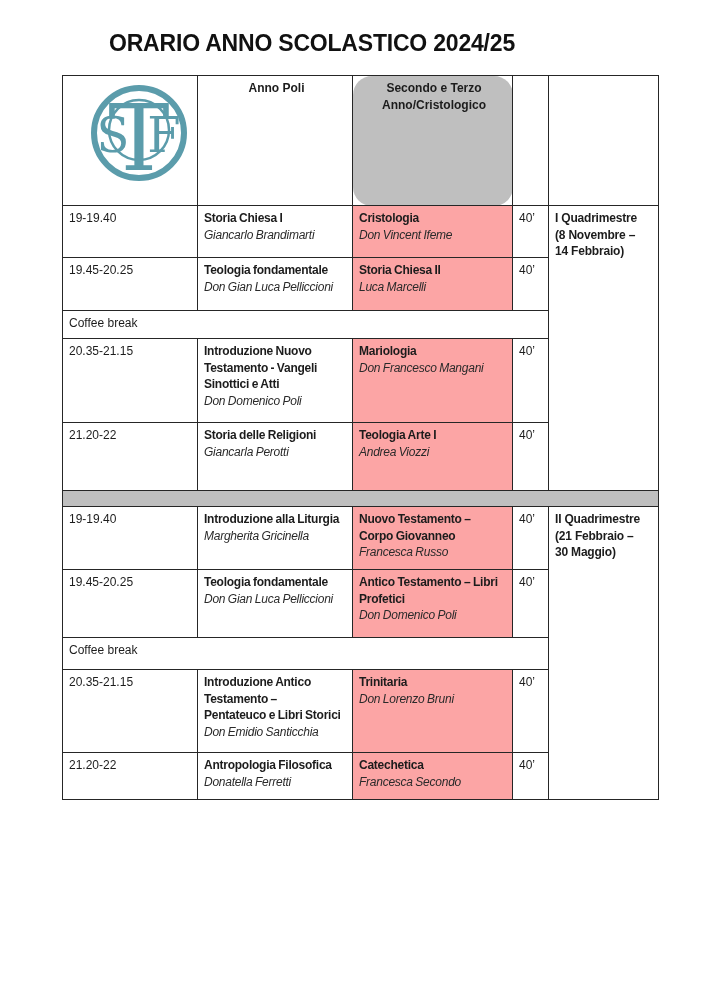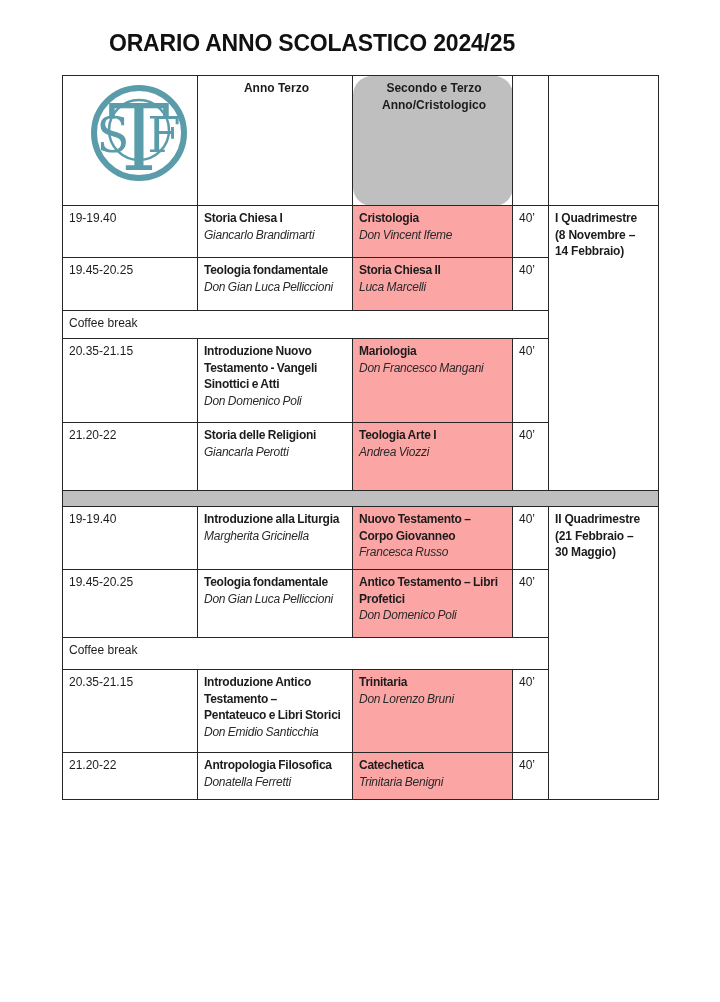--- a/index.html
+++ b/index.html
@@ -89,21 +89,21 @@
       <tr class="r-header">
     <td class="logo-cell">
       <svg class="logo-svg" width="100" height="102" viewBox="0 0 100 102">
         <circle cx="50" cy="51" r="45" fill="none" stroke="#5b9cab" stroke-width="6"></circle>
         <circle cx="50" cy="48" r="30" fill="none" stroke="#5b9cab" stroke-width="2.5"></circle>
         <text x="50" y="88" text-anchor="middle" font-family="DejaVu Serif, serif" font-size="92" fill="#5b9cab">T</text>
         <text x="24" y="70" text-anchor="middle" font-family="DejaVu Serif, serif" font-size="48" fill="#5b9cab">S</text>
         <text x="75" y="70" text-anchor="middle" font-family="DejaVu Serif, serif" font-size="48" fill="#5b9cab">F</text>
       </svg>
     </td>
-    <td class="base-head">Anno Terzo</td>
+    <td class="base-head">Anno Poli</td>
     <td class="adv-head">Secondo e Terzo
 Anno/Cristologico</td>
     <td></td>
     <td></td>
   </tr>
 
   <tr class="r1">
     <td class="time-cell">19-19.40</td>
     <td>
       <span class="course-title">Storia Chiesa I</span>
@@ -219,18 +219,18 @@
   </tr>
 
   <tr class="r8">
     <td class="time-cell">21.20-22</td>
     <td>
       <span class="course-title">Antropologia Filosofica</span>
       <span class="teacher">Donatella Ferretti</span>
     </td>
     <td class="adv-cell">
       <span class="course-title">Catechetica</span>
-      <span class="teacher">Trinitaria Benigni</span>
+      <span class="teacher">Francesca Secondo</span>
     </td>
     <td class="dur-cell">40’</td>
   </tr>
 </tbody>
   </table>
 
 </body></html>

